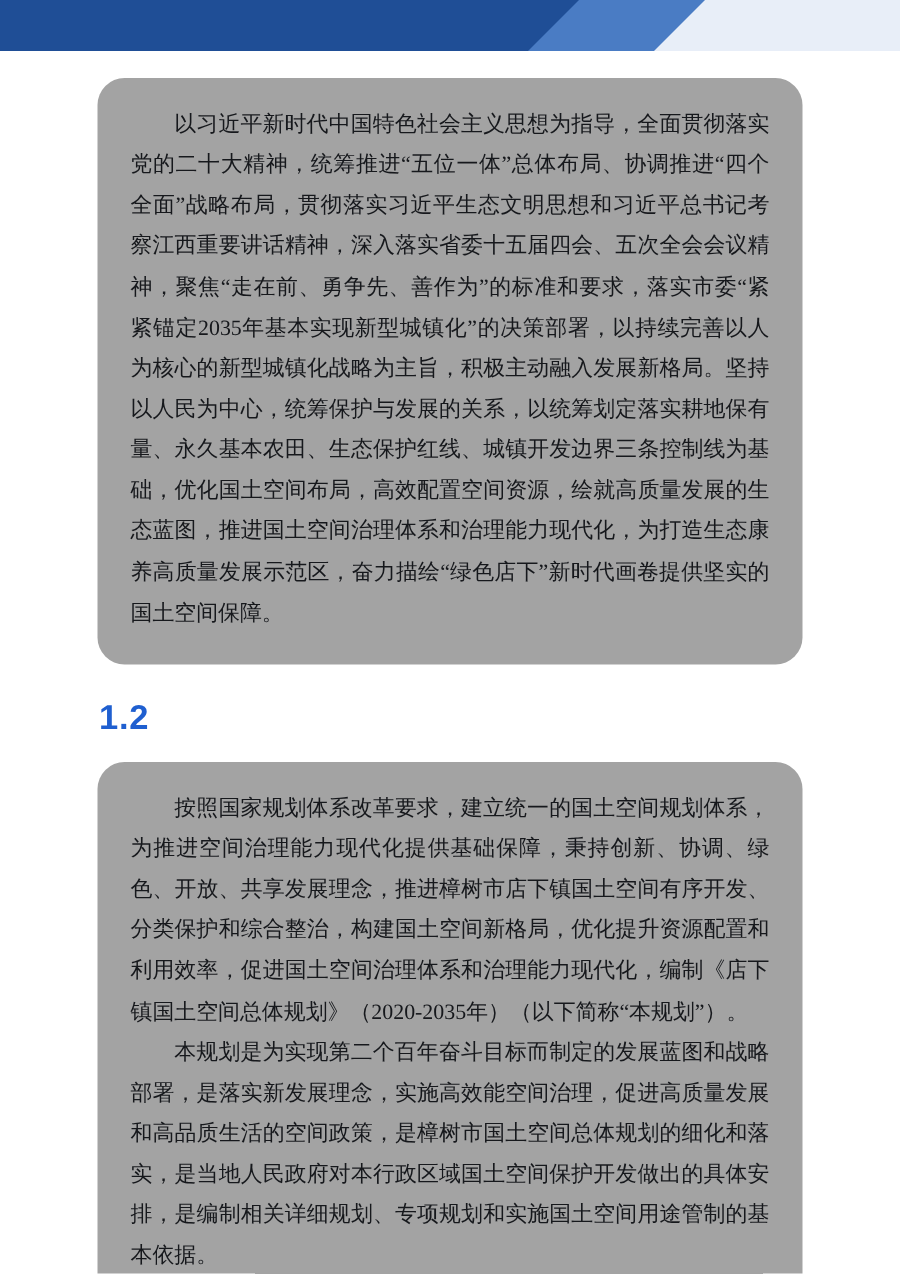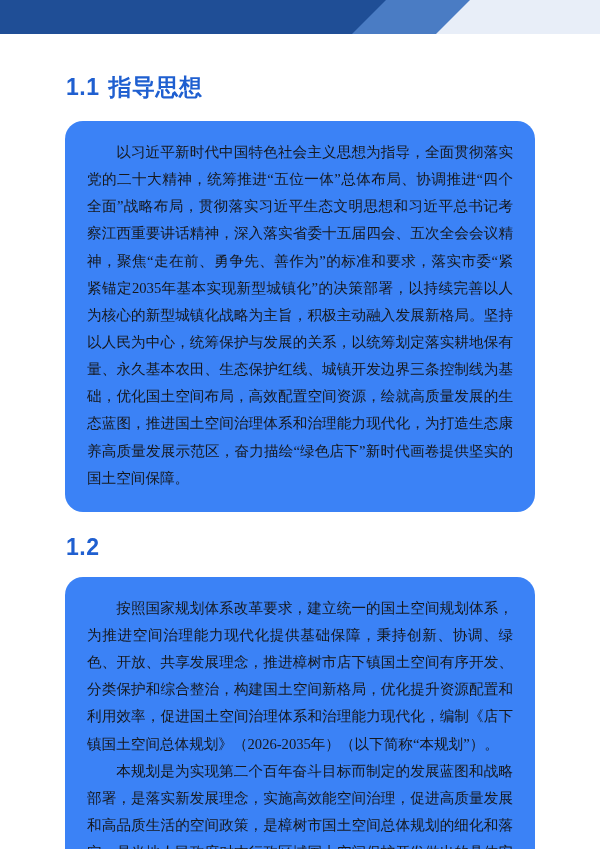--- a/index.html
+++ b/index.html
@@ -91,21 +91,21 @@
   .heading .txt {
     color: #1f5fd0;
   }
 
   .sec1 .heading { margin-top: 38px; }
   .sec2 .heading { margin-top: 22px; }
 
   .body-card {
     margin: 18px auto 0 auto;
     width: 470px;
-    background: #3b82f6;
+    background: #a3a3a3;
     border-radius: 18px;
     padding: 18px 22px 20px 22px;
     box-sizing: border-box;
   }
   .sec2 .body-card {
     margin-top: 16px;
     padding-bottom: 22px;
   }
 
   .body-card p {
@@ -127,32 +127,28 @@
 
 <div class="top-bar">
   <div class="band-dark"></div>
   <div class="band-mid"></div>
   <div class="band-light"></div>
 </div>
 
 <div class="page">
 
   <div class="section sec1">
-    <div class="heading">
-      <span class="num">1.1</span>
-      <span class="txt">指导思想</span>
-    </div>
     <div class="body-card">
       <p>以习近平新时代中国特色社会主义思想为指导，全面贯彻落实党的二十大精神，统筹推进“五位一体”总体布局、协调推进“四个全面”战略布局，贯彻落实习近平生态文明思想和习近平总书记考察江西重要讲话精神，深入落实省委十五届四会、五次全会会议精神，聚焦“走在前、勇争先、善作为”的标准和要求，落实市委“紧紧锚定2035年基本实现新型城镇化”的决策部署，以持续完善以人为核心的新型城镇化战略为主旨，积极主动融入发展新格局。坚持以人民为中心，统筹保护与发展的关系，以统筹划定落实耕地保有量、永久基本农田、生态保护红线、城镇开发边界三条控制线为基础，优化国土空间布局，高效配置空间资源，绘就高质量发展的生态蓝图，推进国土空间治理体系和治理能力现代化，为打造生态康养高质量发展示范区，奋力描绘“绿色店下”新时代画卷提供坚实的国土空间保障。</p>
     </div>
   </div>
 
   <div class="section sec2">
     <div class="heading">
       <span class="num">1.2</span>
     </div>
     <div class="body-card">
-      <p>按照国家规划体系改革要求，建立统一的国土空间规划体系，为推进空间治理能力现代化提供基础保障，秉持创新、协调、绿色、开放、共享发展理念，推进樟树市店下镇国土空间有序开发、分类保护和综合整治，构建国土空间新格局，优化提升资源配置和利用效率，促进国土空间治理体系和治理能力现代化，编制《店下镇国土空间总体规划》（2026-2035年）（以下简称“本规划”）。</p>
+      <p>按照国家规划体系改革要求，建立统一的国土空间规划体系，为推进空间治理能力现代化提供基础保障，秉持创新、协调、绿色、开放、共享发展理念，推进樟树市店下镇国土空间有序开发、分类保护和综合整治，构建国土空间新格局，优化提升资源配置和利用效率，促进国土空间治理体系和治理能力现代化，编制《店下镇国土空间总体规划》（2020-2035年）（以下简称“本规划”）。</p>
       <p>本规划是为实现第二个百年奋斗目标而制定的发展蓝图和战略部署，是落实新发展理念，实施高效能空间治理，促进高质量发展和高品质生活的空间政策，是樟树市国土空间总体规划的细化和落实，是当地人民政府对本行政区域国土空间保护开发做出的具体安排，是编制相关详细规划、专项规划和实施国土空间用途管制的基本依据。</p>
     </div>
   </div>
 
 </div>
 
 </body></html>

